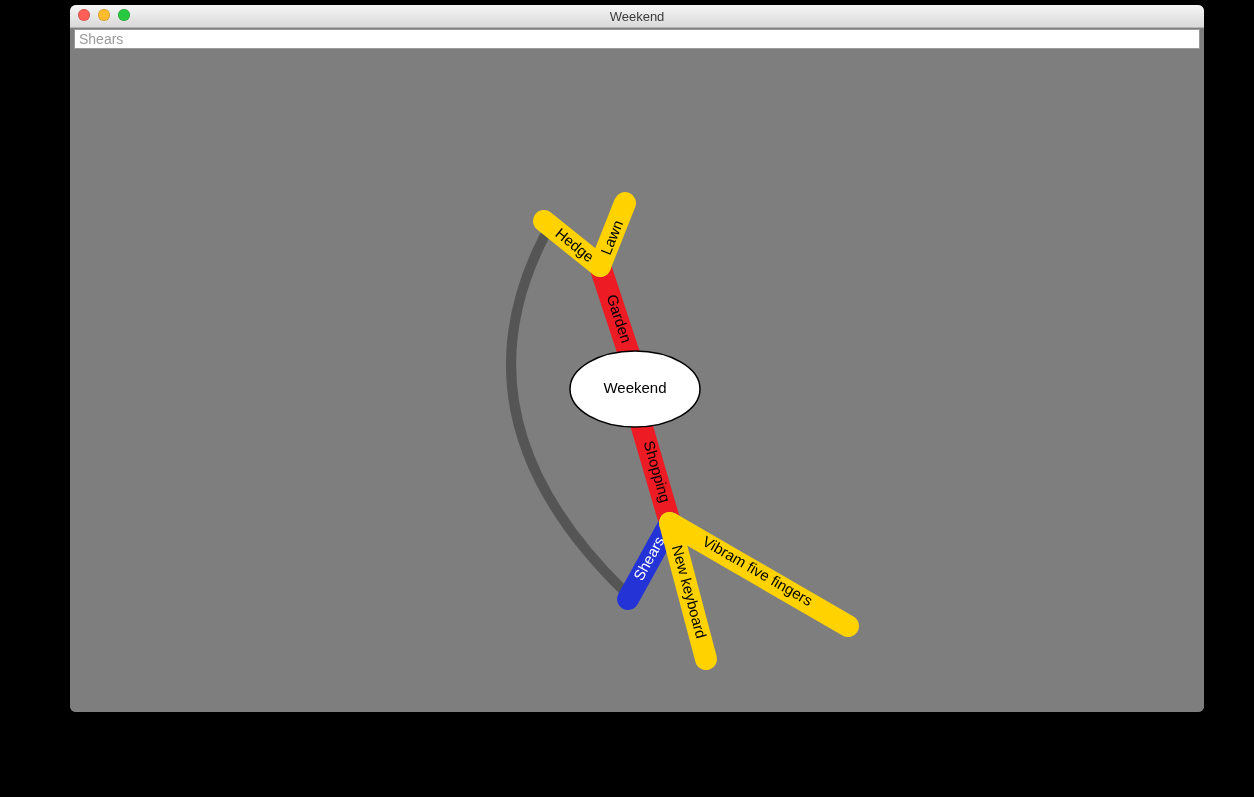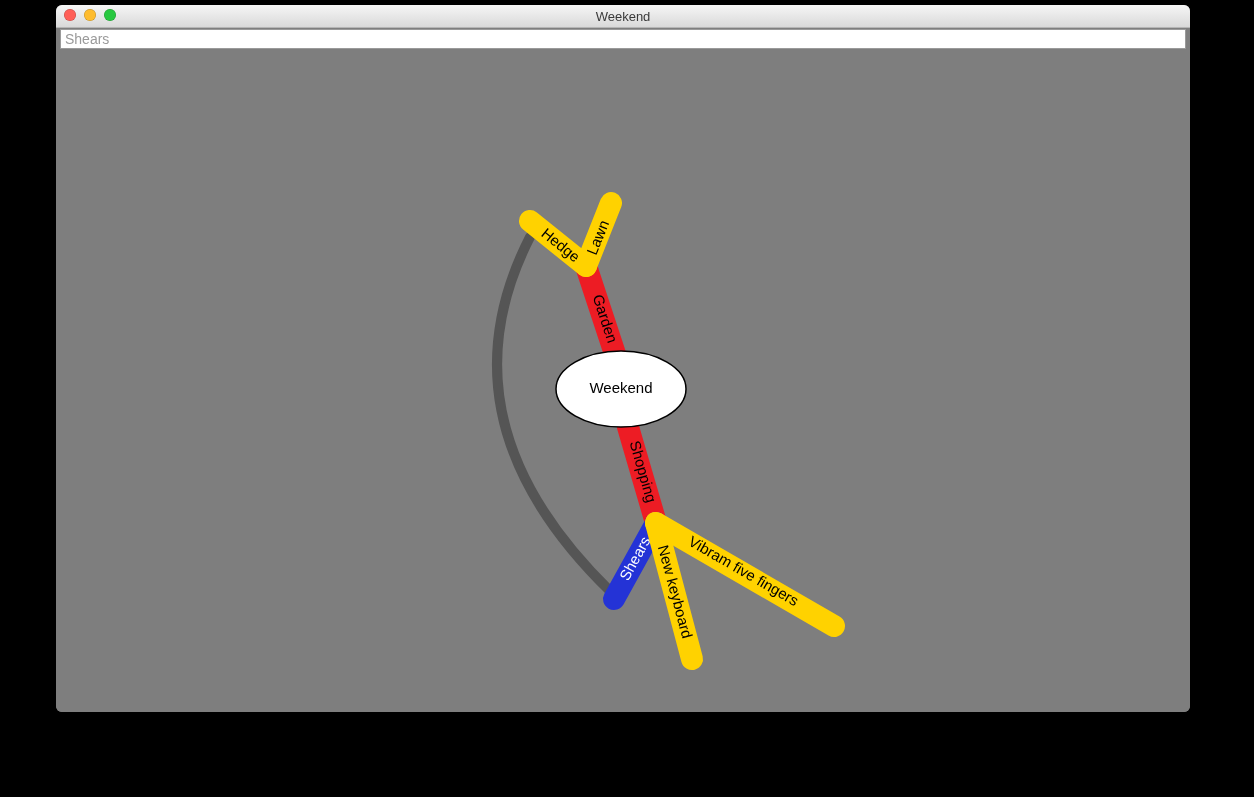--- a/index.html
+++ b/index.html
@@ -6,21 +6,21 @@
     margin: 0;
     padding: 0;
     background: #000;
     font-family: -apple-system, "Helvetica Neue", Arial, sans-serif;
     width: 1254px;
     height: 797px;
     overflow: hidden;
   }
   .window {
     position: absolute;
-    left: 56px;
+    left: 70px;
     top: 5px;
     width: 1134px;
     height: 707px;
     background: #7e7e7e;
     border-radius: 6px;
     box-shadow: 0 20px 60px rgba(0,0,0,0.6);
     overflow: hidden;
   }
   .titlebar {
     height: 22px;

